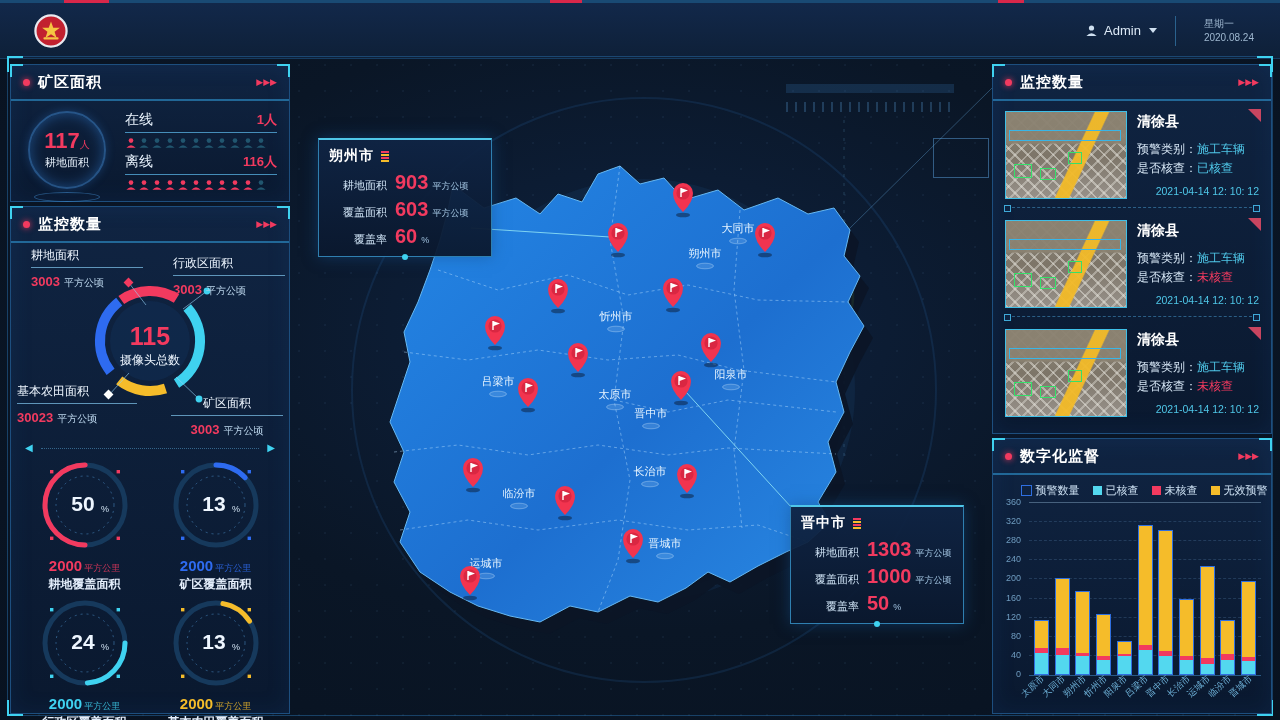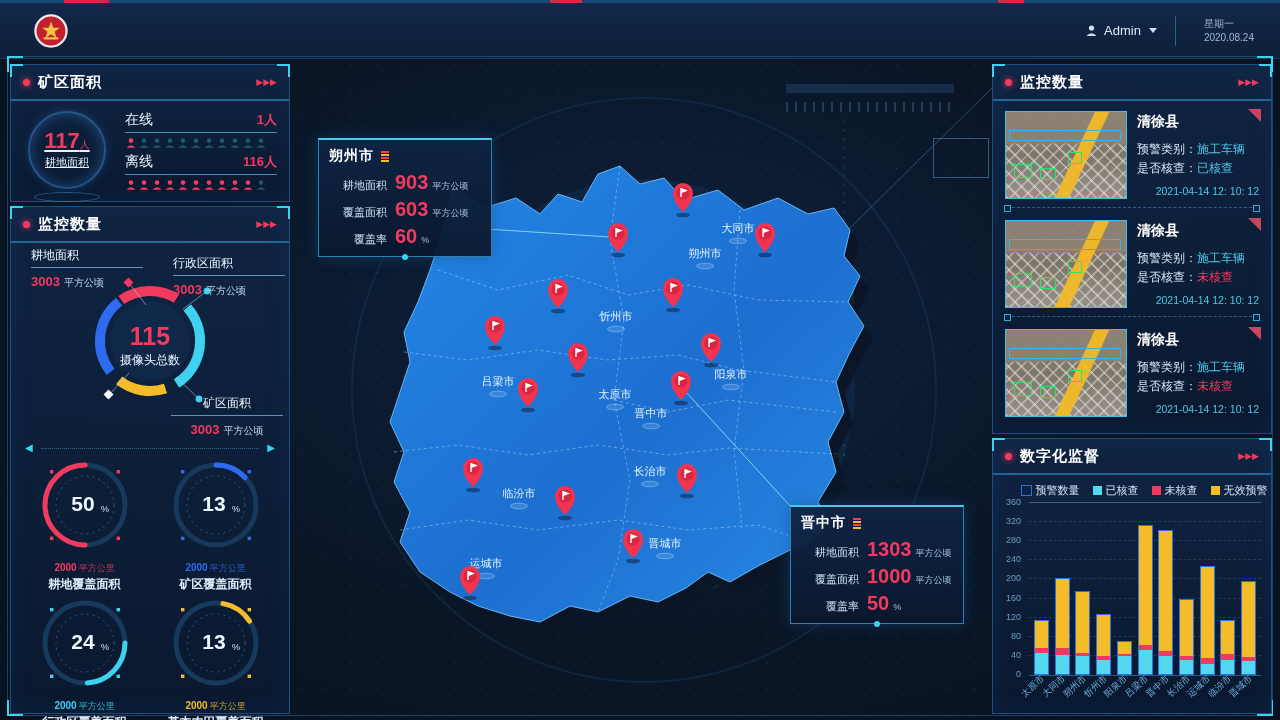--- a/index.html
+++ b/index.html
@@ -35,21 +35,21 @@
     border:1px solid #1d4e7e;box-shadow:inset 0 0 22px rgba(25,90,160,0.15);}
   .panel::before,.panel::after{content:'';position:absolute;width:11px;height:11px;top:-1px;}
   .panel::before{left:-1px;border-left:2px solid #3fd2f0;border-top:2px solid #3fd2f0;}
   .panel::after{right:-1px;border-right:2px solid #3fd2f0;border-top:2px solid #3fd2f0;}
   .phead{height:34px;display:flex;align-items:center;padding:0 12px;border-bottom:2px solid rgba(47,150,210,0.6);}
   .pdot{width:7px;height:7px;border-radius:50%;background:#f23a5f;margin-right:8px;box-shadow:0 0 6px #f23a5f;}
   .ptitle{font-size:15px;font-weight:bold;letter-spacing:1px;color:#fff;}
   .parrows{margin-left:auto;color:#f23a5f;font-size:9px;letter-spacing:0;cursor:pointer;}
   
   .patrol-body{display:flex;padding:8px 12px 4px 10px;}
-  .pc-wrap{width:92px;text-align:right;text-decoration:underline;}
+  .pc-wrap{width:92px;text-align:right;}
   .pcircle{width:74px;height:74px;margin:2px auto 0;border-radius:50%;
     background:radial-gradient(circle at 50% 40%,#123course 0,#0e2c55 0%,#0b2040 70%);
     border:2px solid rgba(60,130,200,0.55);box-shadow:0 0 14px rgba(50,130,220,0.45) inset,0 0 10px rgba(50,130,220,0.3);
     display:flex;flex-direction:column;align-items:center;justify-content:center;}
   .pc-num{font-size:22px;font-weight:bold;color:#f23a5f;line-height:1;}
   .pc-num small{font-size:10px;font-weight:normal;}
   .pc-lab{font-size:11px;color:#e8f2fc;margin-top:3px;}
   .pc-ell{margin:3px auto 0;width:64px;height:8px;border-radius:50%;border:1px solid rgba(70,150,220,0.5);}
   .patrol-rows{flex:1;margin-left:12px;}
   .prow{margin-top:4px;}
@@ -67,21 +67,21 @@
   .stat .lbl{font-size:12px;color:#eef6ff;padding-bottom:3px;border-bottom:1px solid rgba(130,200,240,0.7);}
   .stat .vrow{margin-top:4px;}
   .stat .val{font-size:13px;font-weight:bold;color:#f23a5f;}
   .stat .unit{font-size:10px;color:#bcd6ec;margin-left:4px;}
   .carousel{display:flex;align-items:center;margin:2px 14px 0;height:14px;}
   .carousel .arr{color:#3fd2f0;font-size:10px;cursor:pointer;line-height:1;}
   .carousel .dots{flex:1;border-top:1px dotted rgba(90,170,220,0.5);margin:0 8px;}
   .gauges{display:grid;grid-template-columns:1fr 1fr;row-gap:2px;padding:2px 8px 0;}
   .gauge{text-align:center;}
   .g-txt{position:relative;}
-  .g-val{font-size:10px;font-weight:bold;}
+  .g-val{font-size:15px;font-weight:bold;}
   .g-unit{font-size:9px;margin-left:2px;opacity:0.8;}
   .g-label{font-size:12px;font-weight:bold;color:#e4eefb;margin-top:1px;}
   
   .maparea{position:absolute;left:288px;top:60px;width:704px;height:656px;}
   .deco-ticks{position:absolute;left:498px;top:42px;width:168px;height:10px;opacity:.6;
     background:repeating-linear-gradient(90deg,rgba(90,160,220,0.45) 0 2px,transparent 2px 9px);}
   .deco-bar{position:absolute;left:498px;top:24px;width:168px;height:9px;background:rgba(50,110,170,0.25);}
   .deco-square{position:absolute;left:645px;top:78px;width:54px;height:38px;border:1px solid rgba(90,160,220,0.5);}
   .map-tip{position:absolute;width:152px;background:linear-gradient(180deg,rgba(15,36,68,0.95),rgba(10,24,46,0.95));
     border:1px solid #2f7fb0;border-top:2px solid #4fc7e8;padding:7px 10px 8px;box-shadow:0 0 14px rgba(20,80,140,0.5);}
@@ -359,20 +359,24 @@
       <text x="139" y="121" text-anchor="middle" font-size="12" fill="#eef6ff">摄像头总数</text>
     </svg>
     <div class="stat" style="left:20px;top:4px;">
       <div class="lbl">耕地面积</div>
       <div class="vrow"><span class="val">3003</span><span class="unit">平方公顷</span></div>
     </div>
     <div class="stat" style="right:4px;top:12px;">
       <div class="lbl">行政区面积</div>
       <div class="vrow"><span class="val">3003</span><span class="unit">平方公顷</span></div>
     </div>
+    <div class="stat" style="left:6px;top:140px;width:120px;">
+      <div class="lbl">基本农田面积</div>
+      <div class="vrow"><span class="val">30023</span><span class="unit">平方公顷</span></div>
+    </div>
     <div class="stat" style="right:6px;top:152px;text-align:center;">
       <div class="lbl">矿区面积</div>
       <div class="vrow"><span class="val">3003</span><span class="unit">平方公顷</span></div>
     </div>
   </div>
   <div class="carousel">
     <span class="arr">◀</span>
     <span class="dots"></span>
     <span class="arr">▶</span>
   </div>

